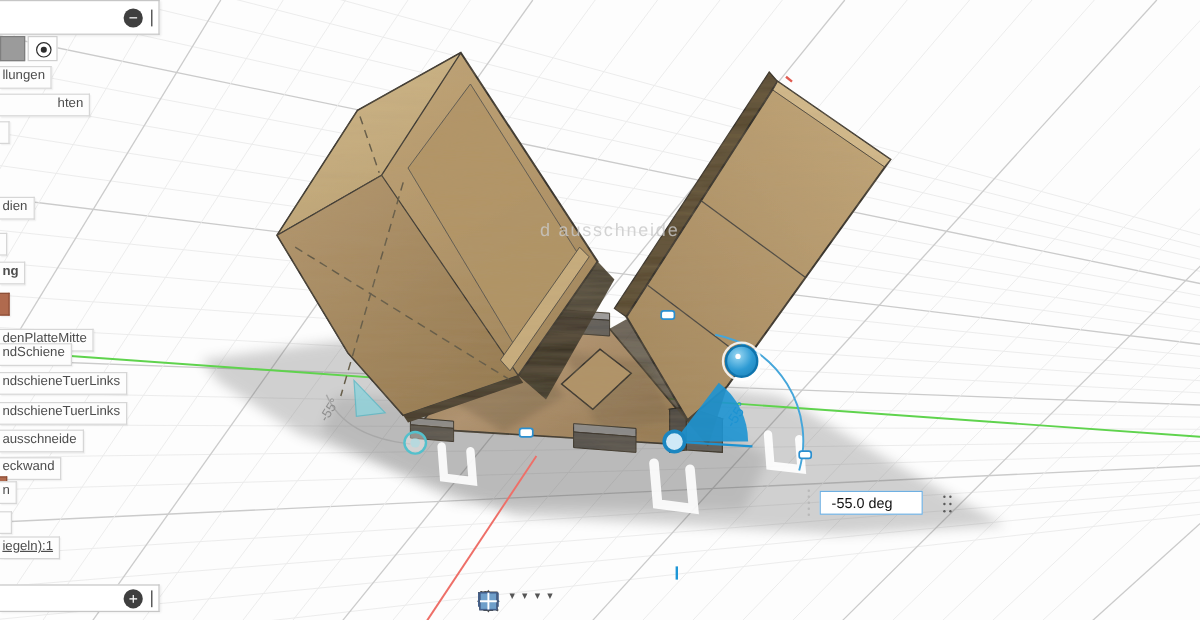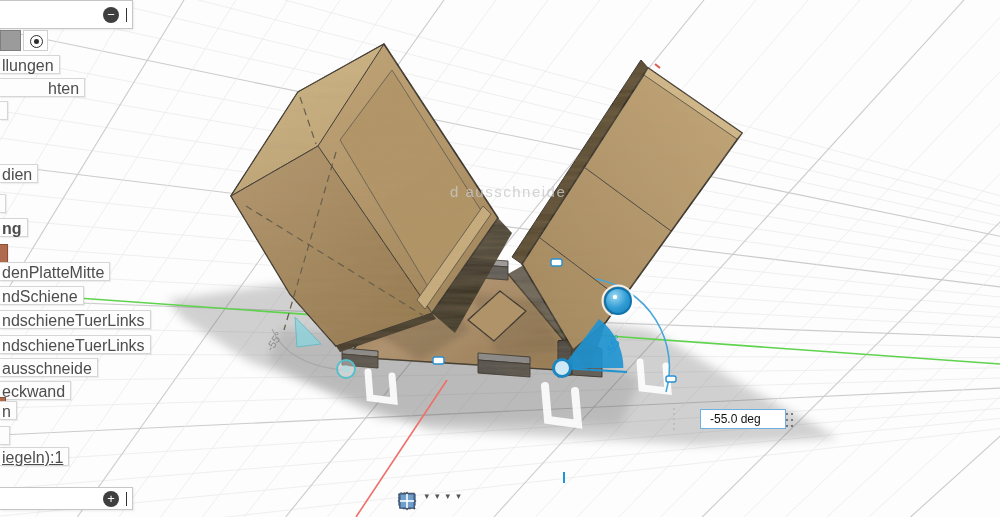--- a/index.html
+++ b/index.html
@@ -17,28 +17,28 @@
   
   .chip-gray{position:absolute;left:0;top:30px;width:21px;height:21px;background:#9b9b9b;
              border:1px solid #7e7e7e;box-sizing:border-box;}
   .chip-radio{position:absolute;left:23px;top:30px;width:25px;height:21px;background:#fff;
               border:1px solid #cfcfcf;box-sizing:border-box;}
   .radio-outer{position:absolute;left:6px;top:4px;width:11px;height:11px;border:1.6px solid #2e2e2e;
                border-radius:50%;}
   .radio-inner{position:absolute;left:3.2px;top:3.2px;width:4.6px;height:4.6px;background:#2e2e2e;border-radius:50%;}
   
   .blabel{position:absolute;left:0;height:15px;background:#fdfdfd;border:1px solid #d6d6d6;border-left:none;
-          font-size:16px;color:#4d4d4d;padding:1px 5px 1px 2px;white-space:nowrap;
+          font-size:11px;color:#4d4d4d;padding:1px 5px 1px 2px;white-space:nowrap;
           box-shadow:1px 1px 1px rgba(0,0,0,.06);cursor:default;}
   .blabel.sliver{padding:1px 0;}
   .blabel.red{background:#b06a4e;border-color:#8d4f38;}
   
   .dim-wrap{position:absolute;left:683px;top:409px;}
   .dim-input{width:86px;height:20px;border:1px solid #6fb0e2;background:#fff;font-family:"Liberation Sans",sans-serif;
-             font-size:12px;color:#111;padding:0 4px 0 9px;box-sizing:border-box;outline:none;margin-left:17px;}
+             font-size:12px;color:#111;padding:0 4px 0 9px;box-sizing:border-box;outline:none;}
   .kebab{position:absolute;left:786px;top:413px;width:10px;height:18px;cursor:pointer;}
   .kebab i{position:absolute;width:2.4px;height:2.4px;background:#5a5a5a;border-radius:50%;}
   .dotcol{position:absolute;left:672px;top:408px;width:4px;height:26px;}
   .dotcol i{position:absolute;width:1.8px;height:1.8px;background:#b9b9b9;border-radius:50%;left:1px;}
   
   #navbar{position:absolute;left:396px;top:490px;display:flex;align-items:center;gap:1px;}
   .nav-item{display:flex;align-items:center;padding:1px 2px;cursor:pointer;border-radius:2px;}
   .caret{font-size:9px;color:#555;margin-left:1px;}
   .ibar{position:absolute;left:563px;top:472px;width:2.4px;height:11px;background:#1e96d6;}
 </style>
@@ -279,21 +279,21 @@
 </div>
 
 <div id="browser-labels">
       <div class="blabel" style="top: 55px;">llungen</div>
       <div class="blabel" style="top: 78px; padding-left: 48px;">hten</div>
       <div class="blabel sliver" style="top: 101px; width: 7px;"></div>
       <div class="blabel" style="top: 124px; margin-top: 40px;">dien</div>
       <div class="blabel sliver" style="top: 194px; width: 5px;"></div>
       <div class="blabel" style="top: 218px; font-weight: bold;">ng</div>
       <div class="blabel sliver red" style="top: 244px; width: 7px;"></div>
-      <div class="blabel" style="top: 262px;">denPlatteMitte</div>
+      <div class="blabel" style="top: 274px;">denPlatteMitte</div>
       <div class="blabel" style="top: 286px;">ndSchiene</div>
       <div class="blabel" style="top: 310px; text-align: right;">ndschieneTuerLinks</div>
       <div class="blabel" style="top: 335px;">ndschieneTuerLinks</div>
       <div class="blabel" style="top: 358px;">ausschneide</div>
       <div class="blabel" style="top: 381px;">eckwand</div>
       <div class="blabel sliver red" style="top: 397px; width: 5px;"></div>
       <div class="blabel" style="top: 401px;">n</div>
       <div class="blabel sliver" style="top: 426px; width: 9px;"></div>
       <div class="blabel" style="top: 447px; text-decoration: underline;">iegeln):1</div>
     </div>

